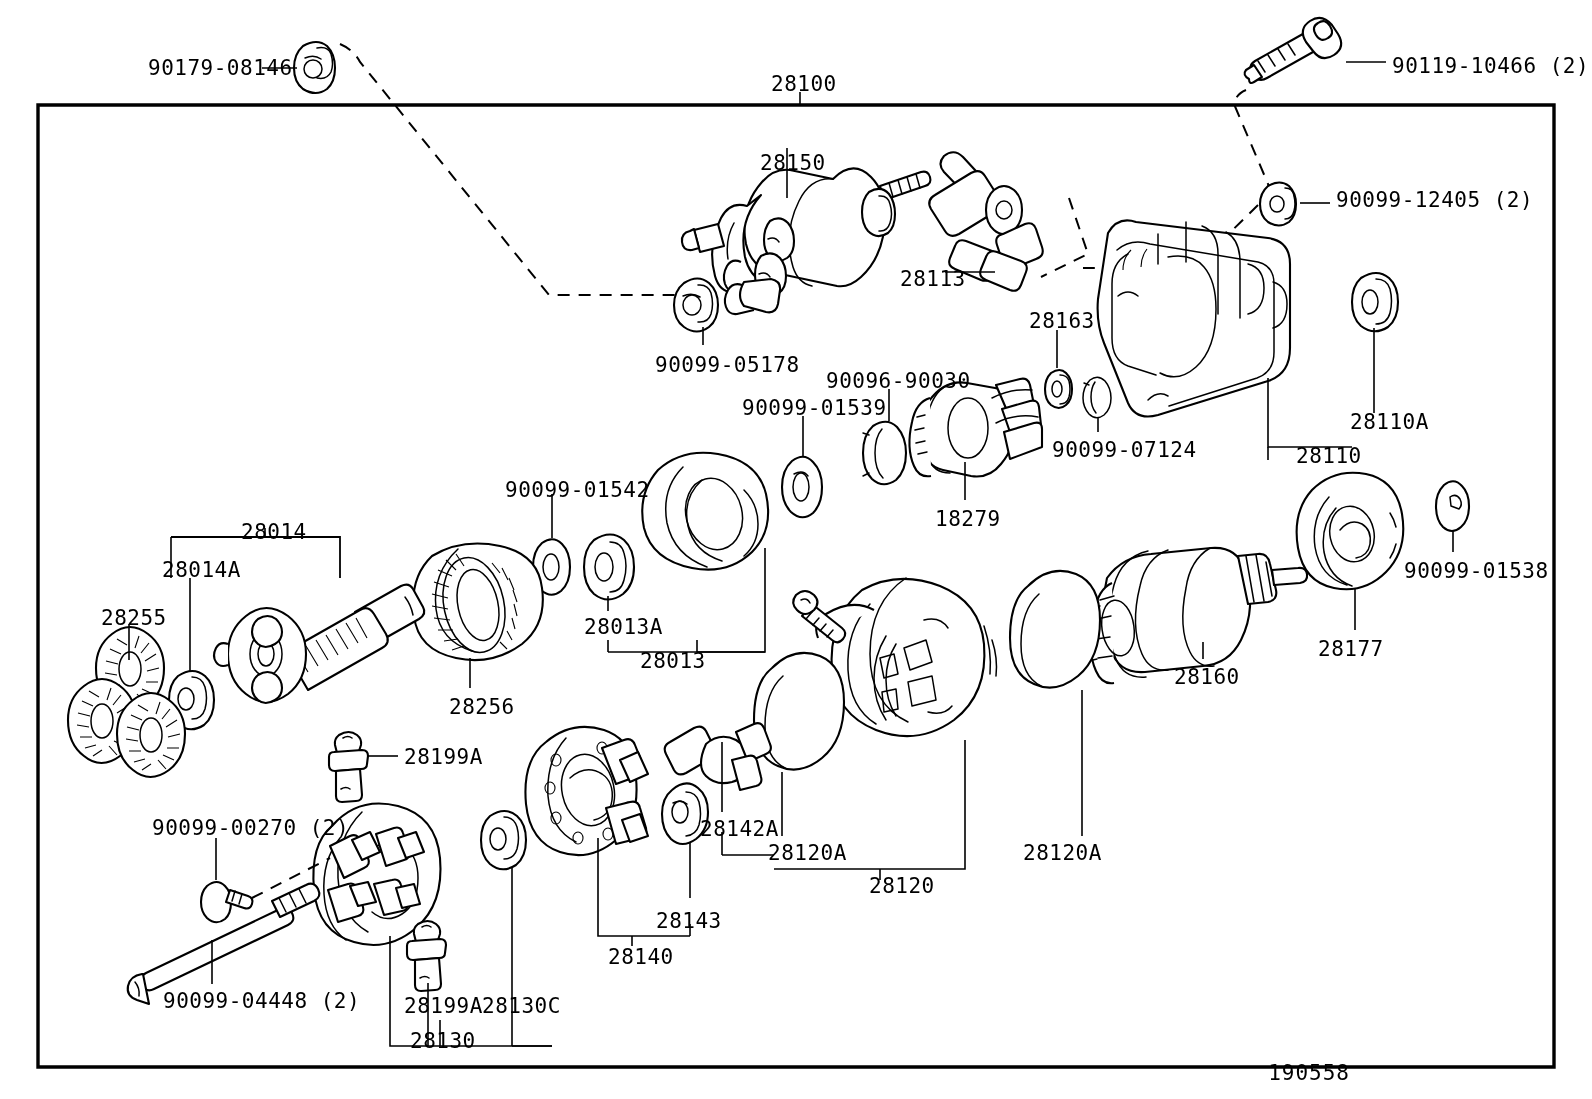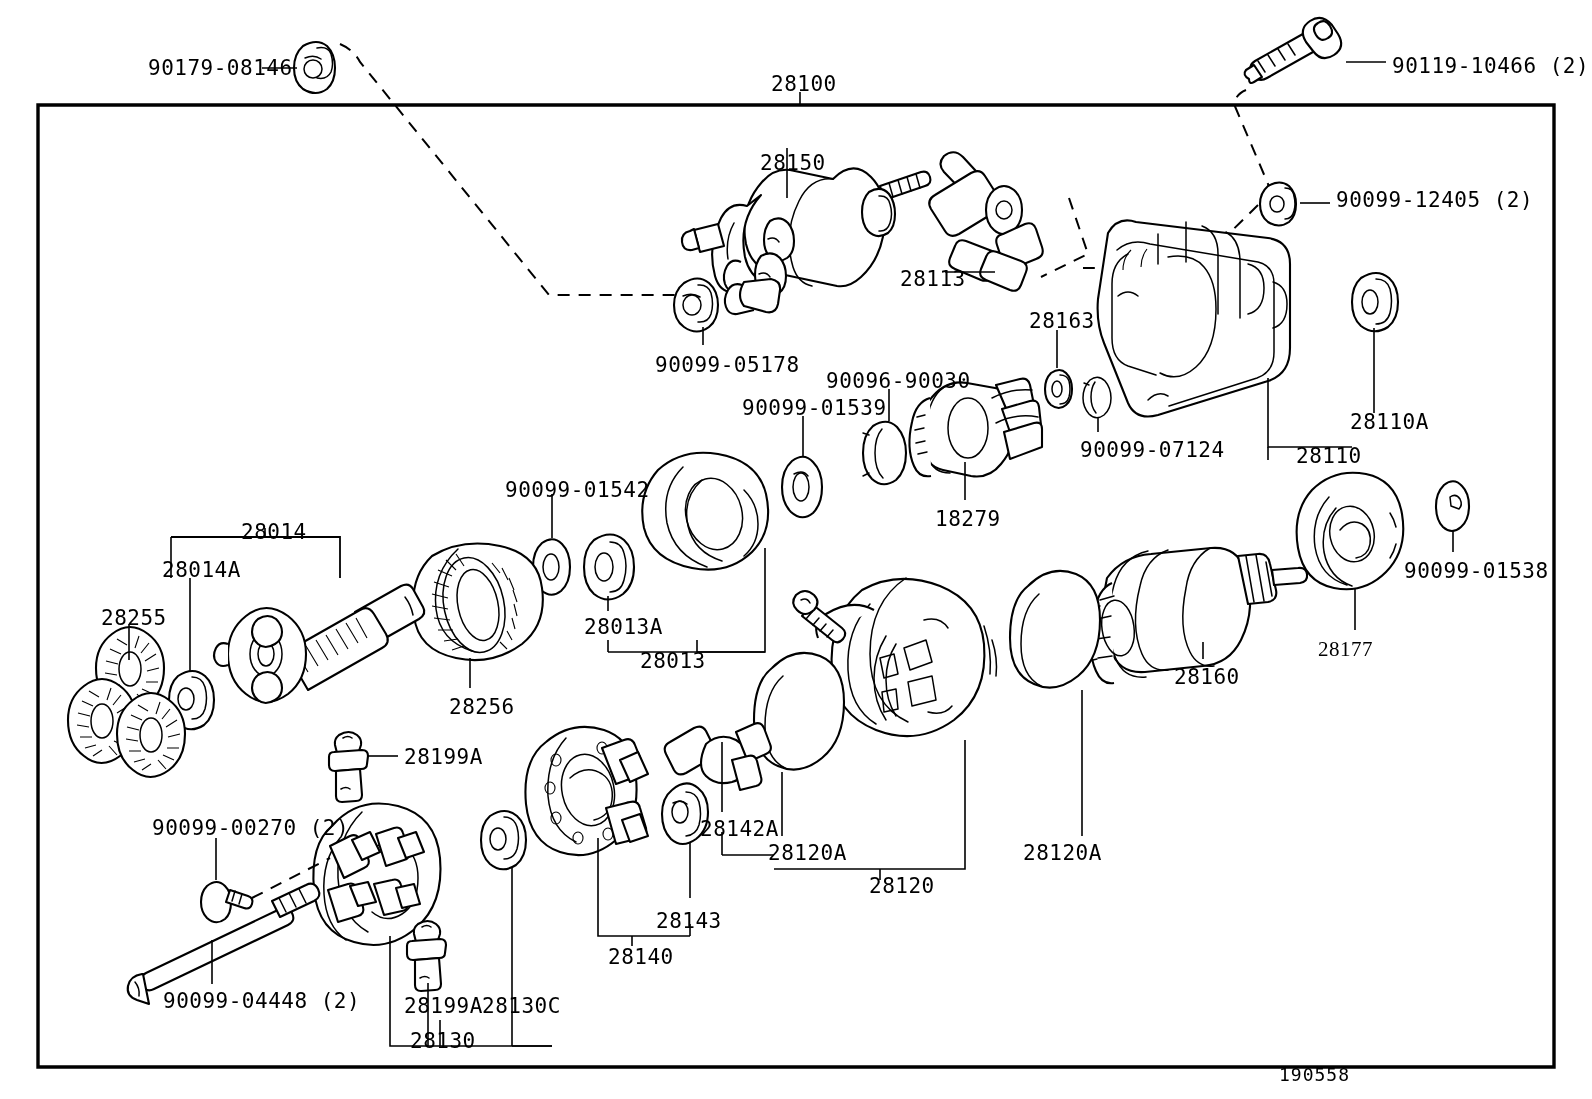--- a/index.html
+++ b/index.html
@@ -17,21 +17,21 @@
     font-size:21px;
     letter-spacing:0.5px;
     white-space:nowrap;
     color:#000;
     line-height:1;
   }
   .dwg{
     position:absolute;
     right:18px;bottom:14px;
     font-family:"DejaVu Sans Mono","Liberation Mono",monospace;
-    font-size:18px;letter-spacing:1px;
+    font-size:21px;letter-spacing:1px;
   }
 </style>
 </head>
 <body>
 
 <div id="sheet">
 
   <svg id="art" viewBox="0 0 1592 1099" xmlns="http://www.w3.org/2000/svg">
     <defs>
       <style>
@@ -458,32 +458,32 @@
   <div id="label-layer">
       <div class="lbl" style="left: 148px; top: 58px;">90179-08146</div>
       <div class="lbl" style="left: 771px; top: 74px;">28100</div>
       <div class="lbl" style="left: 1392px; top: 56px;">90119-10466 (2)</div>
       <div class="lbl" style="left: 760px; top: 131px; margin-top: 22px;">28150</div>
       <div class="lbl" style="left: 1336px; top: 190px;">90099-12405 (2)</div>
       <div class="lbl" style="left: 900px; top: 269px;">28113</div>
       <div class="lbl" style="left: 1029px; top: 311px;">28163</div>
       <div class="lbl" style="left: 655px; top: 355px;">90099-05178</div>
       <div class="lbl" style="left: 826px; top: 371px;">90096-90030</div>
-      <div class="lbl" style="left: 1052px; top: 440px; margin-left: 28px;">90099-07124</div>
+      <div class="lbl" style="left: 1052px; top: 440px;">90099-07124</div>
       <div class="lbl" style="left: 742px; top: 398px;">90099-01539</div>
       <div class="lbl" style="left: 1350px; top: 412px;">28110A</div>
       <div class="lbl" style="left: 1296px; top: 446px;">28110</div>
       <div class="lbl" style="left: 505px; top: 480px;">90099-01542</div>
       <div class="lbl" style="left: 935px; top: 509px;">18279</div>
       <div class="lbl" style="left: 241px; top: 522px;">28014</div>
       <div class="lbl" style="left: 1404px; top: 561px;">90099-01538</div>
       <div class="lbl" style="left: 162px; top: 560px;">28014A</div>
       <div class="lbl" style="left: 101px; top: 608px;">28255</div>
       <div class="lbl" style="left: 584px; top: 617px;">28013A</div>
-      <div class="lbl" style="left: 1318px; top: 639px; font-family: Liberation Serif, serif;">28177</div>
+      <div class="lbl" style="left: 1318px; top: 639px;">28177</div>
       <div class="lbl" style="left: 640px; top: 651px;">28013</div>
       <div class="lbl" style="left: 449px; top: 697px;">28256</div>
       <div class="lbl" style="left: 1174px; top: 667px;">28160</div>
       <div class="lbl" style="left: 404px; top: 747px;">28199A</div>
       <div class="lbl" style="left: 152px; top: 818px;">90099-00270 (2)</div>
       <div class="lbl" style="left: 700px; top: 819px;">28142A</div>
       <div class="lbl" style="left: 768px; top: 843px;">28120A</div>
       <div class="lbl" style="left: 1023px; top: 843px;">28120A</div>
       <div class="lbl" style="left: 869px; top: 876px;">28120</div>
       <div class="lbl" style="left: 656px; top: 911px;">28143</div>

